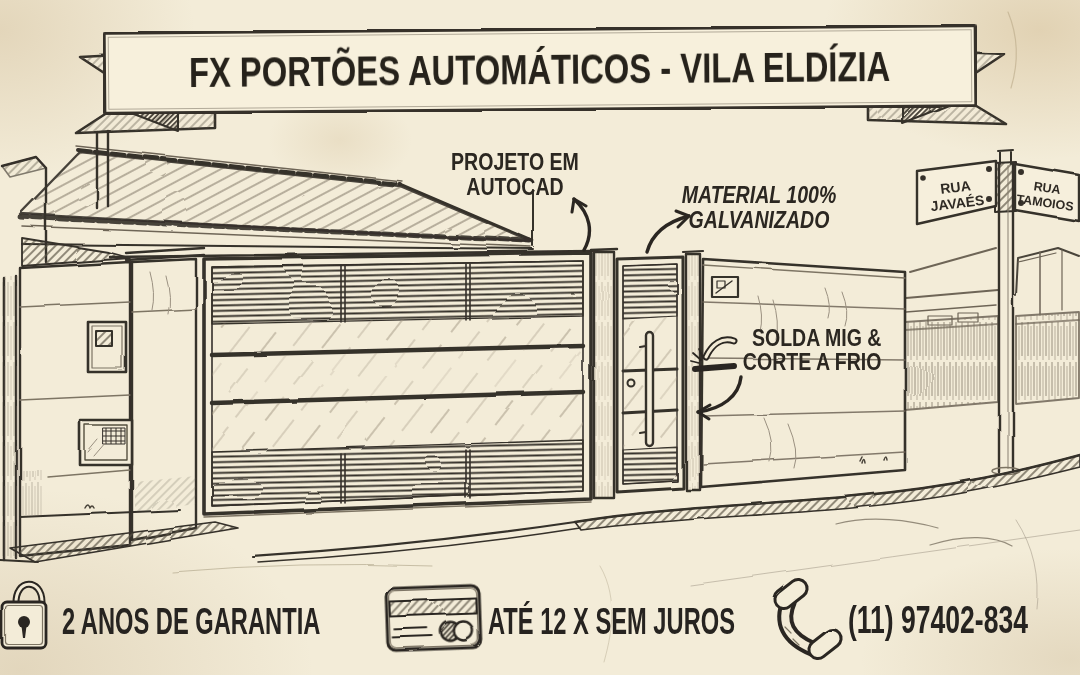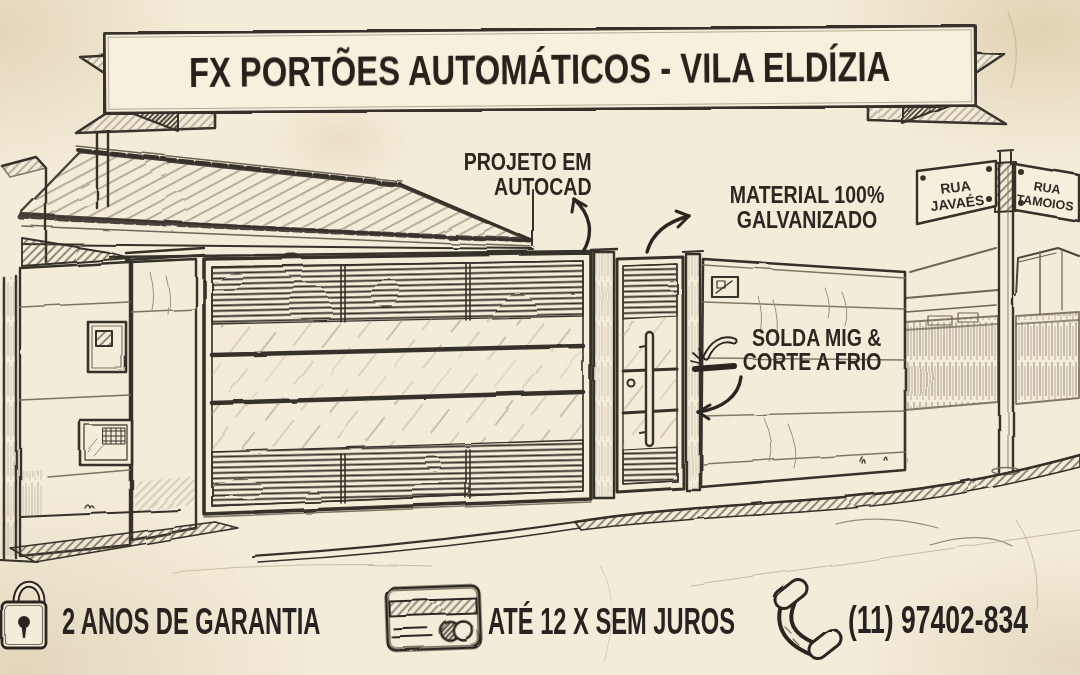--- a/index.html
+++ b/index.html
@@ -287,28 +287,28 @@
       <rect x="38" y="54" width="36" height="18" rx="9" transform="rotate(-38 56 63)" fill="#f3ecd8" stroke="#2b2721" stroke-width="3"></rect>
       <path d="M 16,46 L 22,52 M 24,58 L 30,64" stroke="#7d7464" stroke-width="1.2"></path>
     </g>
   </g>
 </svg>
 
 <div class="abs" id="banner-band">
   <span id="banner-title" class="ink-text">FX PORTÕES AUTOMÁTICOS - VILA ELDÍZIA</span>
 </div>
 
-<div class="abs callout" style="left:425px;top:150px;width:180px;text-align:right;">
+<div class="abs callout" style="left:425px;top:150px;width:180px;">
   <span class="squeeze" style="display:block;">
     <span class="ln">PROJETO EM</span>
     <span class="ln">AUTOCAD</span>
   </span>
 </div>
 
-<div class="abs callout" style="left:712px;top:183px;width:190px;">
+<div class="abs callout" style="left:664px;top:183px;width:190px;font-style:italic;">
   <span class="squeeze" style="display:block;">
     <span class="ln">MATERIAL 100%</span>
     <span class="ln">GALVANIZADO</span>
   </span>
 </div>
 
 <div class="abs callout" style="left:737px;top:327px;width:170px;text-align:right;line-height:23.5px;">
   <span class="squeeze-l" style="display:block;">
     <span class="ln">SOLDA MIG &amp;</span>
     <span class="ln">CORTE A FRIO</span>

